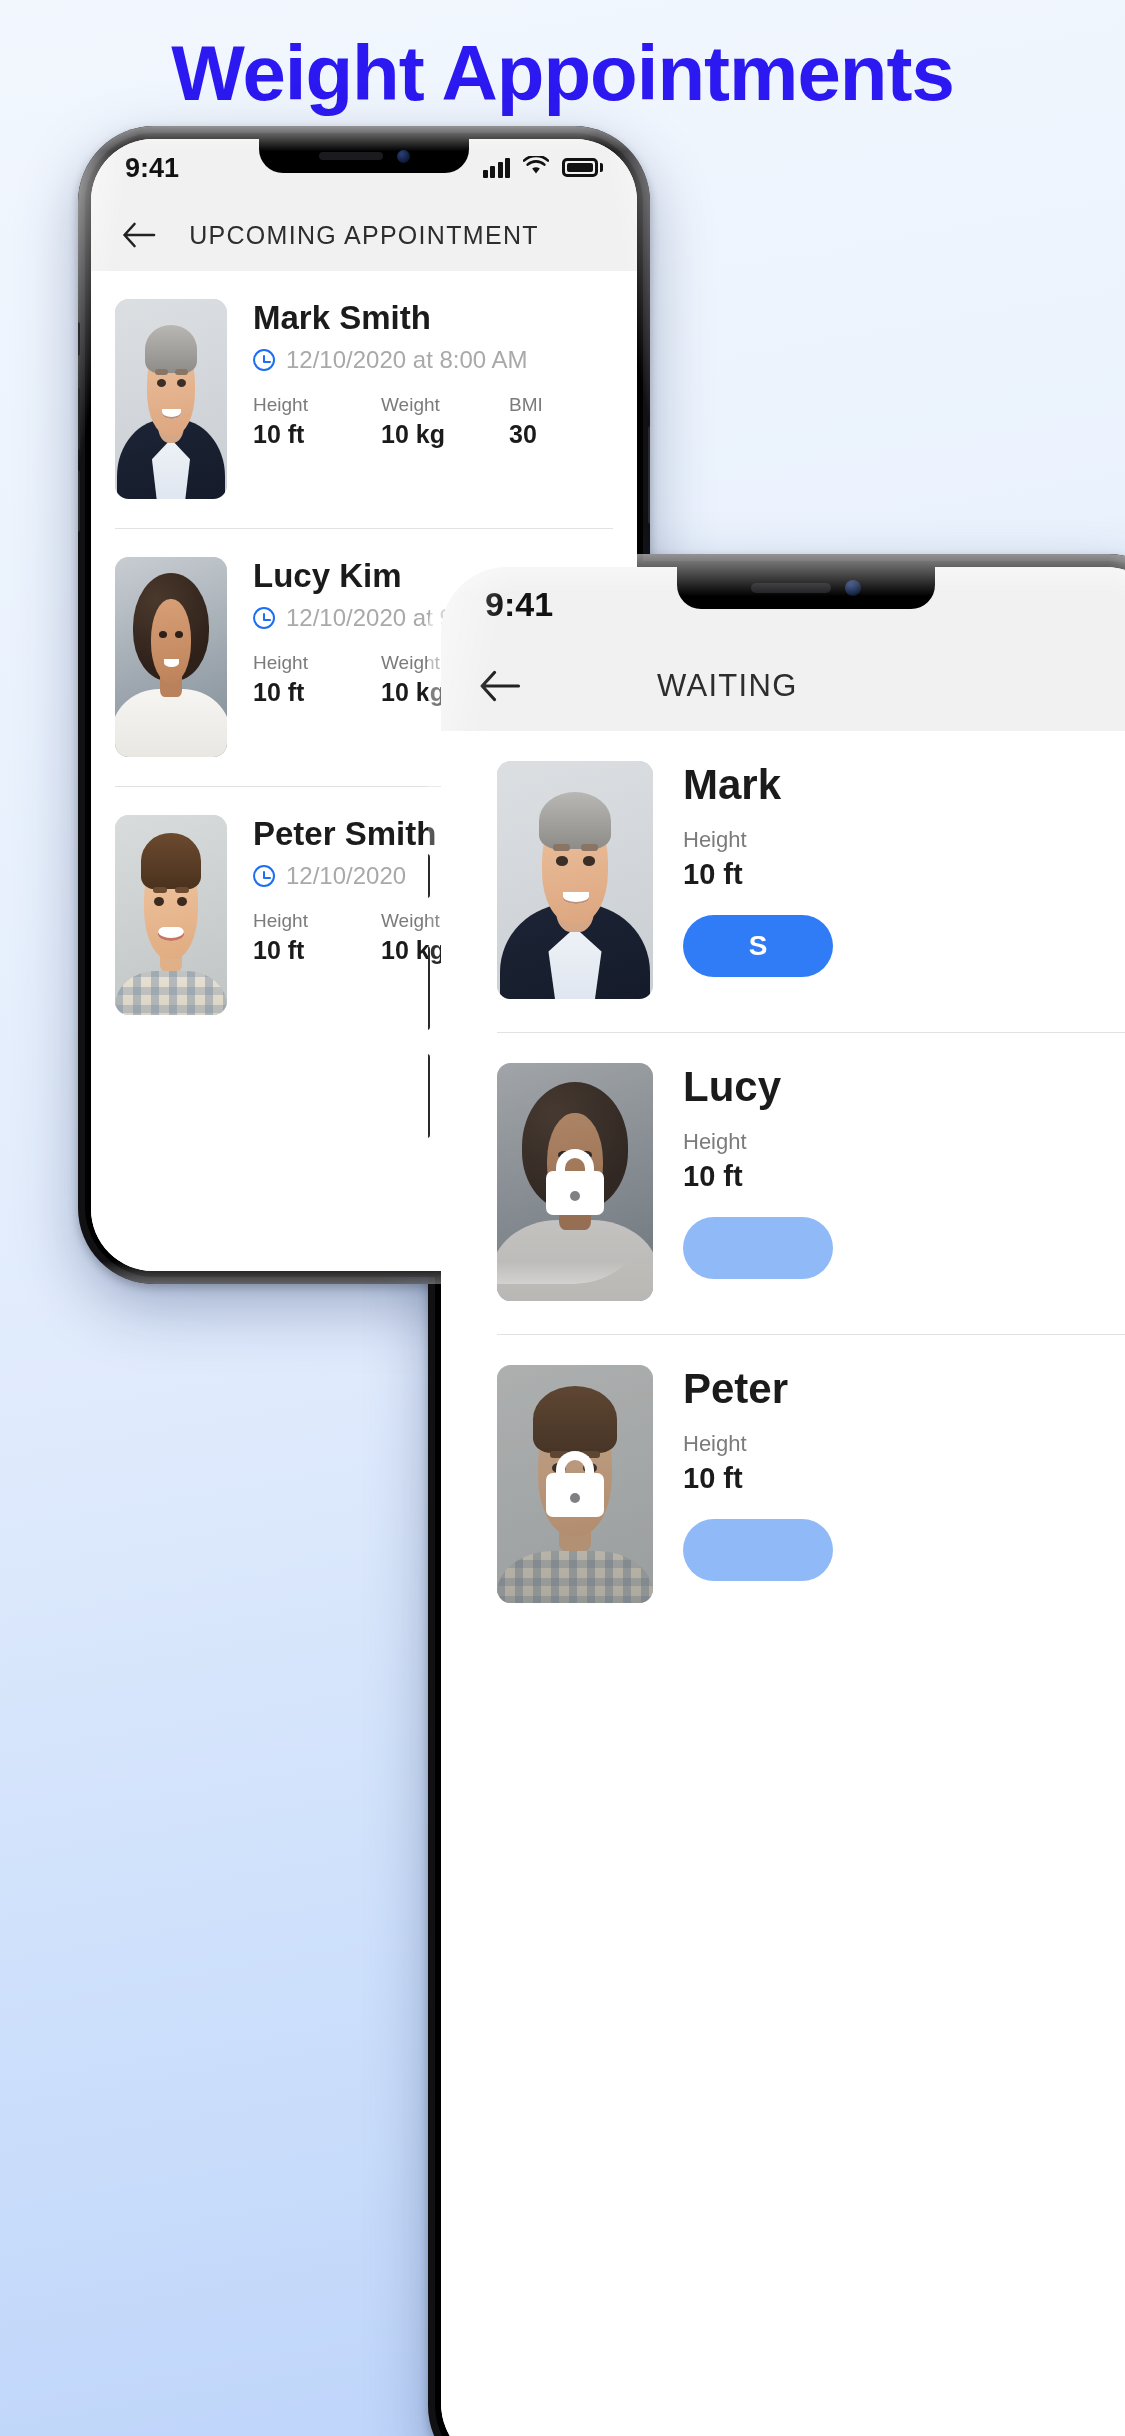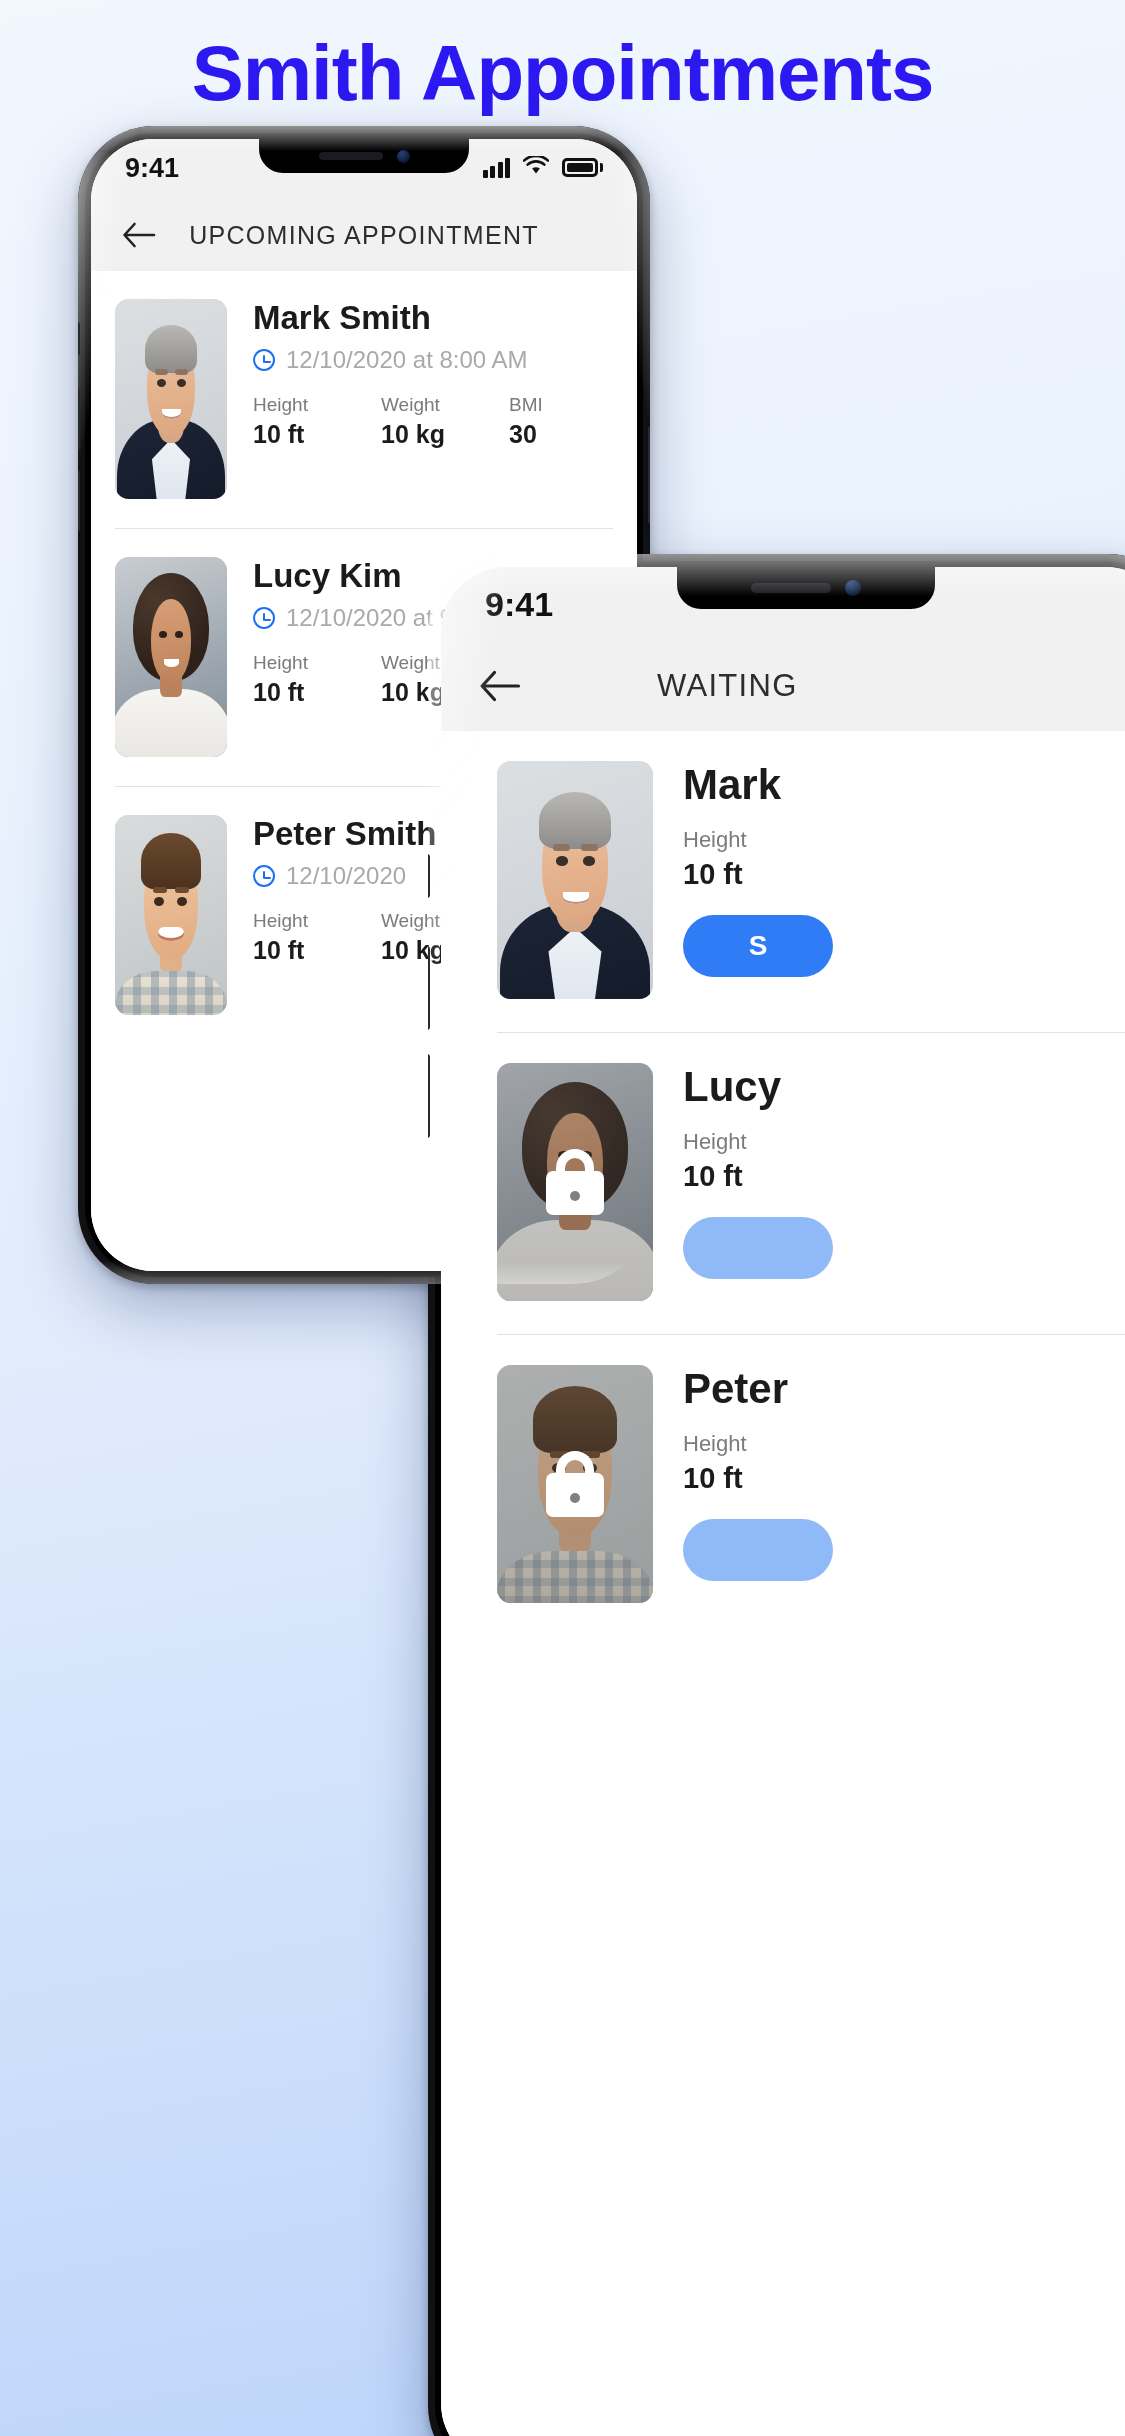--- a/index.html
+++ b/index.html
@@ -213,21 +213,21 @@
   #phone-front .notch .camera { width:16px; height:16px; }
   #phone-front .statusbar { height:74px; padding:18px 44px 0 44px; }
   #phone-front .sb-time { font-size:34px; }
   #phone-front .navbar { top:74px; height:90px; padding:0 28px; }
   #phone-front .nav-title { font-size:31px; }
   #phone-front .list { top:164px; }
 </style>
 </head>
 <body>
 
-<div class="headline">Smith Appointments</div>
+<div class="headline">Weight Appointments</div>
 
 <div class="phone" id="phone-back">
   <div class="inner-ring"></div>
 
   <div class="screen">
 
     <div class="statusbar">
       <div class="sb-time">9:41</div>
       <div class="sb-icons">
         <span class="sig">

